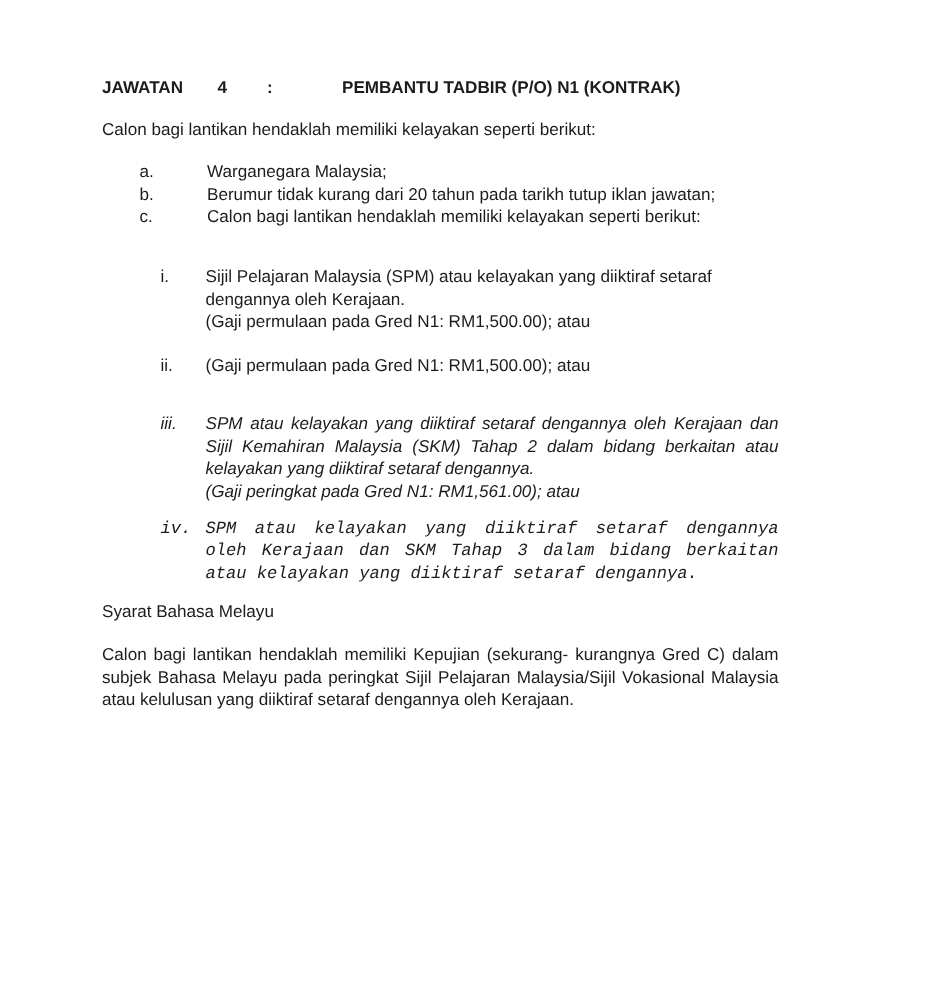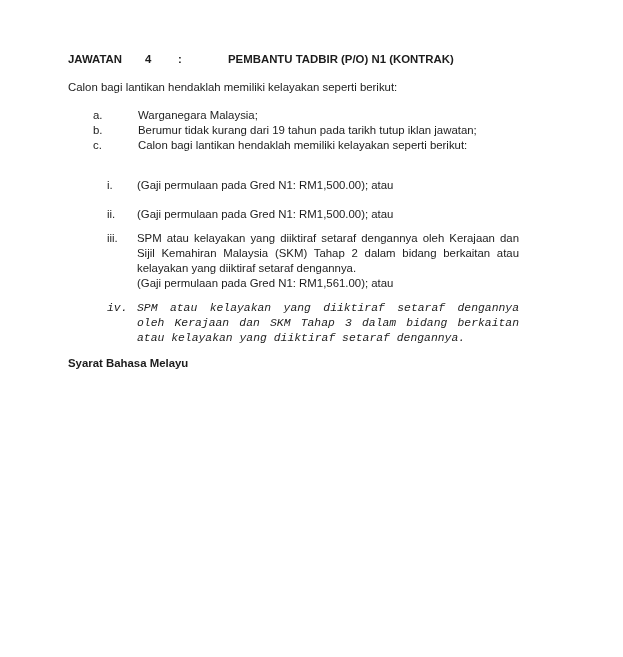--- a/index.html
+++ b/index.html
@@ -31,26 +31,26 @@
   .intro      { margin-top: 13px; }
 
   .alpha-list { margin-top: 13px; }
   .alpha-item { display: flex; }
   .alpha-marker { flex: none; margin-left: 25px; width: 20px; }
   .alpha-text { flex: 1; margin-left: 25px; }
 
   .roman-list { margin-top: 25px; }
   .roman-item { display: flex; }
   .roman-item + .roman-item { margin-top: 14px; }
-  .roman-item:nth-child(3) { margin-top: 9px; }
+  .roman-item:nth-child(3) { margin-top: 24px; font-style: italic; }
   .roman-item:nth-child(4) { margin-top: 10px; font-family: Liberation Mono, monospace; }
   .roman-marker { flex: none; margin-left: 39px; width: 30px; }
   .roman-body { flex: 1; }
 
-  .heading2 { margin-top: 10px; font-weight: bold; }
+  .heading2 { margin-top: 10px; font-weight: normal; }
   .body-par { margin-top: 14px; text-align: justify; }
 </style>
 </head>
 <body>
 
 <div class="page">
 
   <div class="header-row">
     <span class="tab-label bold">JAWATAN</span><span class="tab-num bold">4</span><span class="tab-colon bold">:</span><span class="bold">PEMBANTU TADBIR (P/O) N1 (KONTRAK)</span>
   </div>
@@ -58,56 +58,58 @@
 
   <p class="intro">Calon bagi lantikan hendaklah memiliki kelayakan seperti berikut:</p>
 
   <div class="alpha-list">
     <div class="alpha-item">
       <span class="alpha-marker">a.</span>
       <span class="alpha-text">Warganegara Malaysia;</span>
     </div>
     <div class="alpha-item">
       <span class="alpha-marker">b.</span>
-      <span class="alpha-text">Berumur tidak kurang dari 19 tahun pada tarikh tutup iklan jawatan;</span>
+      <span class="alpha-text">Berumur tidak kurang dari 20 tahun pada tarikh tutup iklan jawatan;</span>
     </div>
     <div class="alpha-item">
       <span class="alpha-marker">c.</span>
       <span class="alpha-text">Calon bagi lantikan hendaklah memiliki kelayakan seperti berikut:</span>
     </div>
   </div>
 
   <div class="roman-list">
 
     <div class="roman-item">
       <span class="roman-marker">i.</span>
       <div class="roman-body">
+        <div class="roman-text">Sijil Pelajaran Malaysia (SPM) atau kelayakan yang diiktiraf setaraf dengannya oleh Kerajaan.</div>
         <div class="gaji-line">(Gaji permulaan pada Gred N1: RM1,500.00); atau</div>
       </div>
     </div>
 
     <div class="roman-item">
       <span class="roman-marker">ii.</span>
       <div class="roman-body">
         <div class="gaji-line">(Gaji permulaan pada Gred N1: RM1,500.00); atau</div>
       </div>
     </div>
 
     <div class="roman-item">
       <span class="roman-marker">iii.</span>
       <div class="roman-body">
         <div class="roman-text justify">SPM atau kelayakan yang diiktiraf setaraf dengannya oleh Kerajaan dan Sijil Kemahiran Malaysia (SKM) Tahap 2 dalam bidang berkaitan atau kelayakan yang diiktiraf setaraf dengannya.</div>
-        <div class="gaji-line">(Gaji permulaan pada Gred N1: RM1,561.00); atau</div>
+        <div class="gaji-line">(Gaji peringkat pada Gred N1: RM1,561.00); atau</div>
       </div>
     </div>
 
     <div class="roman-item">
       <span class="roman-marker italic">iv.</span>
       <div class="roman-body">
         <div class="roman-text italic justify">SPM atau kelayakan yang diiktiraf setaraf dengannya oleh Kerajaan dan SKM Tahap 3 dalam bidang berkaitan atau kelayakan yang diiktiraf setaraf dengannya.</div>
       </div>
     </div>
 
   </div>
 
   <div class="heading2">Syarat Bahasa Melayu</div>
+  <p class="body-par">Calon bagi lantikan hendaklah memiliki Kepujian (sekurang- kurangnya Gred C) dalam subjek Bahasa Melayu pada peringkat Sijil Pelajaran Malaysia/Sijil Vokasional Malaysia atau kelulusan yang diiktiraf setaraf dengannya oleh Kerajaan.</p>
 
 </div>
 
 </body></html>

